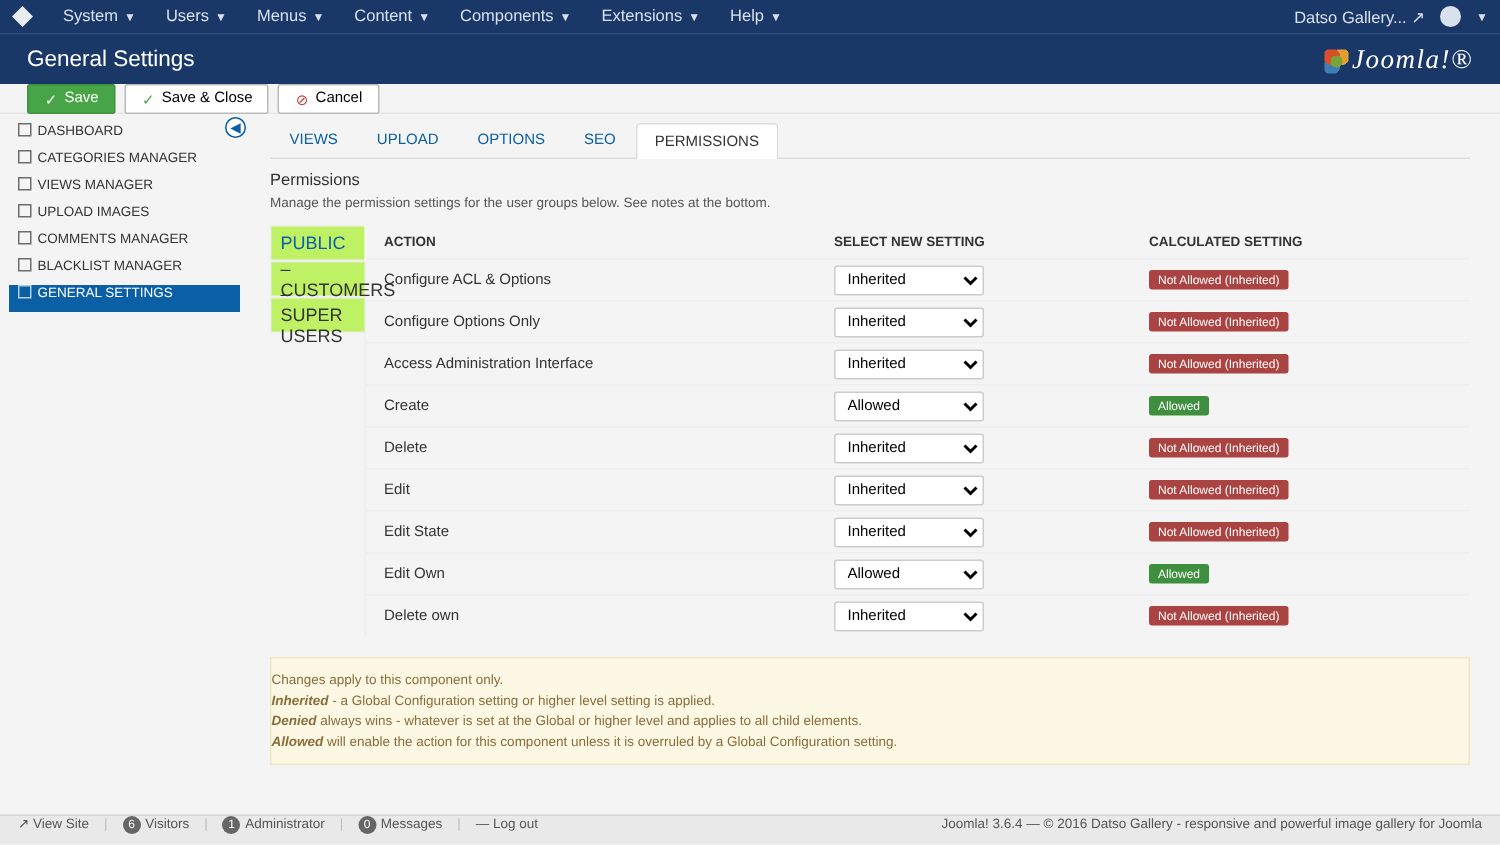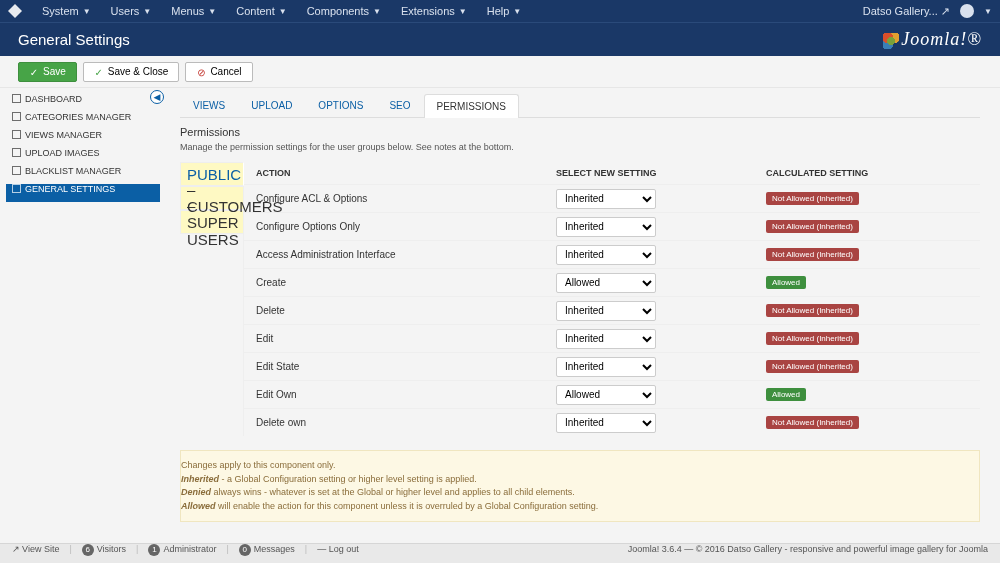--- a/index.html
+++ b/index.html
@@ -10,21 +10,21 @@
 .topbar .menu-item{padding:0 10px;height:22px;display:flex;align-items:center;cursor:pointer;font-size:11px}
 .topbar .caret{margin-left:4px;font-size:8px}
 .topbar .spacer{flex:1}
 .topbar .right{display:flex;align-items:center;gap:10px}
 .topbar .user-ico{width:14px;height:14px;background:#d9e1ee;border-radius:50%;position:relative}
 .header{background:#1a3867;height:34px;display:flex;align-items:center;padding:0 18px;color:#fff;border-top:1px solid #2a4a7a}
 .header h1{font-size:15px;font-weight:normal}
 .header .spacer{flex:1}
 .header .logo{font-size:18px;font-style:italic;font-family:Liberation Serif, serif;letter-spacing:1px}
 .header .logo-icon{display:inline-block;width:16px;height:16px;background:radial-gradient(circle,#7aa13a 35%,transparent 36%),radial-gradient(circle at 30% 30%,#d94f2a 35%,transparent 36%),radial-gradient(circle at 70% 30%,#e0a030 35%,transparent 36%),radial-gradient(circle at 30% 70%,#3a7fb5 35%,transparent 36%);vertical-align:middle;margin-right:2px}
-.toolbar{background:#f4f4f4;height:32px;display:flex;align-items:center;padding:4px 18px;gap:6px;border-bottom:1px solid #e6e6e6}
+.toolbar{background:#f4f4f4;height:20px;display:flex;align-items:center;padding:4px 18px;gap:6px;border-bottom:1px solid #e6e6e6}
 .btn{display:inline-flex;align-items:center;gap:4px;height:20px;padding:0 10px;font-size:10px;border:1px solid #bbb;border-radius:2px;background:#fff;cursor:pointer}
 .btn.green{background:#47a447;border-color:#3e8f3e;color:#fff}
 .btn .ico{width:10px;height:10px;display:inline-block}
 .ico-check::before{content:"✓";color:#47a447;font-size:10px}
 .btn.green .ico-check::before{color:#fff}
 .ico-cancel::before{content:"⊘";color:#c43c35;font-size:10px}
 .workspace{display:flex;height:calc(563px - 22px - 34px - 28px - 20px);position:relative}
 .sidebar{width:160px;background:#f4f4f4;padding:6px 0 6px 6px}
 .collapse-btn{position:absolute;left:150px;top:2px;width:14px;height:14px;border:1px solid #0b5fa5;border-radius:50%;background:#fff;color:#0b5fa5;font-size:9px;text-align:center;line-height:12px;cursor:pointer}
 .sidebar ul{list-style:none}
@@ -32,21 +32,21 @@
 .sidebar li.active{background:#0b5fa5;color:#fff}
 .sidebar li .side-ico{width:9px;height:9px;border:1px solid currentColor;opacity:.7}
 .main{flex:1;padding:5px 20px 0 20px;overflow:auto}
 .tabs{display:flex;border-bottom:1px solid #ddd;margin-bottom:8px}
 .tabs .tab{padding:6px 12px;font-size:10px;color:#0b5fa5;cursor:pointer;border:1px solid transparent;border-bottom:none}
 .tabs .tab.active{color:#333;border-color:#ddd;background:#fff;border-radius:3px 3px 0 0;position:relative;top:1px}
 .section-title{font-size:11px;font-weight:normal;margin-bottom:4px}
 .section-desc{font-size:9px;color:#555;margin-bottom:10px}
 .perm-layout{display:flex;gap:0}
 .group-list{width:64px;list-style:none;border-right:1px solid #eee}
-.group-list li{height:24px;display:flex;align-items:center;padding:0 6px;font-size:15px;border:1px solid #eee;border-right:none;cursor:pointer;background:#fef9c3}
+.group-list li{height:24px;display:flex;align-items:center;padding:0 6px;font-size:12px;border:1px solid #eee;border-right:none;cursor:pointer;background:#bef264}
 .group-list li.active{color:#0b5fa5;border-right:1px solid #fff;position:relative;z-index:1;margin-right:-1px}
 .perm-table{flex:1}
 .perm-head{display:flex;height:22px;align-items:center;font-size:9px;font-weight:bold;padding:0 12px}
 .col-action{flex:0 0 300px}
 .col-setting{flex:0 0 210px}
 .col-calc{flex:1}
 .perm-row{display:flex;align-items:center;height:28px;padding:0 12px;border-top:1px solid #eee;font-size:10px}
 .perm-row select{width:100px;height:20px;font-size:10px;border:1px solid #ccc;border-radius:2px;padding:0 4px;background:#fff}
 .badge{display:inline-block;padding:2px 6px;font-size:8px;color:#fff;border-radius:2px}
 .badge.red{background:#a94442}
@@ -137,20 +137,24 @@
         <li>
           <span class="side-ico"></span>
           <span>VIEWS MANAGER</span>
         </li>
         <li>
           <span class="side-ico"></span>
           <span>UPLOAD IMAGES</span>
         </li>
         <li>
           <span class="side-ico"></span>
+          <span>COMMENTS MANAGER</span>
+        </li>
+        <li>
+          <span class="side-ico"></span>
           <span>BLACKLIST MANAGER</span>
         </li>
         <li class="active">
           <span class="side-ico"></span>
           <span>GENERAL SETTINGS</span>
         </li>
       </ul>
   </nav>
   <main class="main">
     <div class="tabs" id="tabs">

